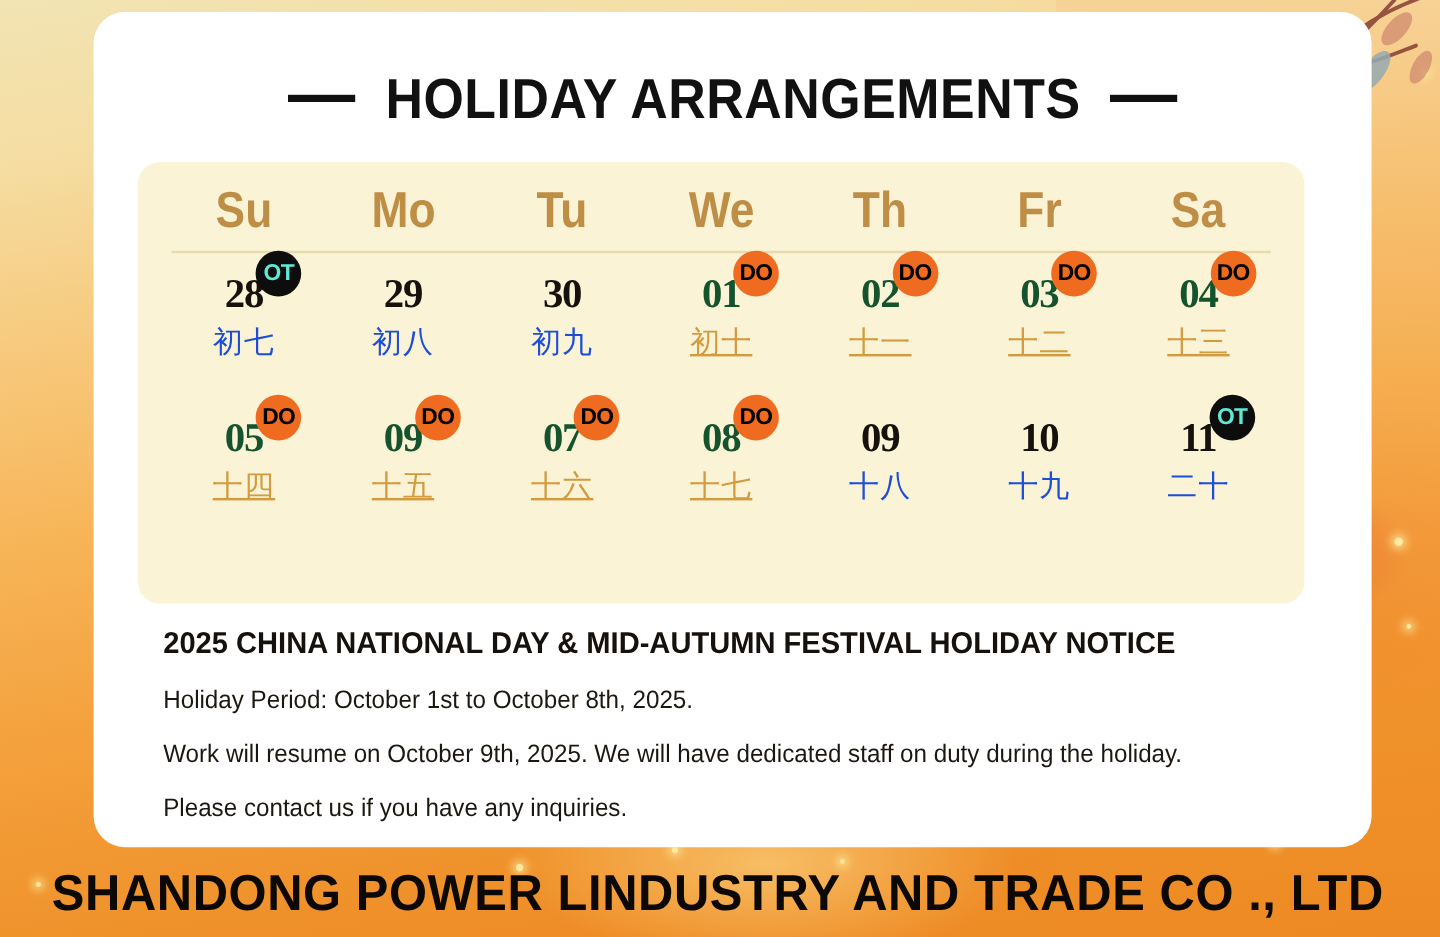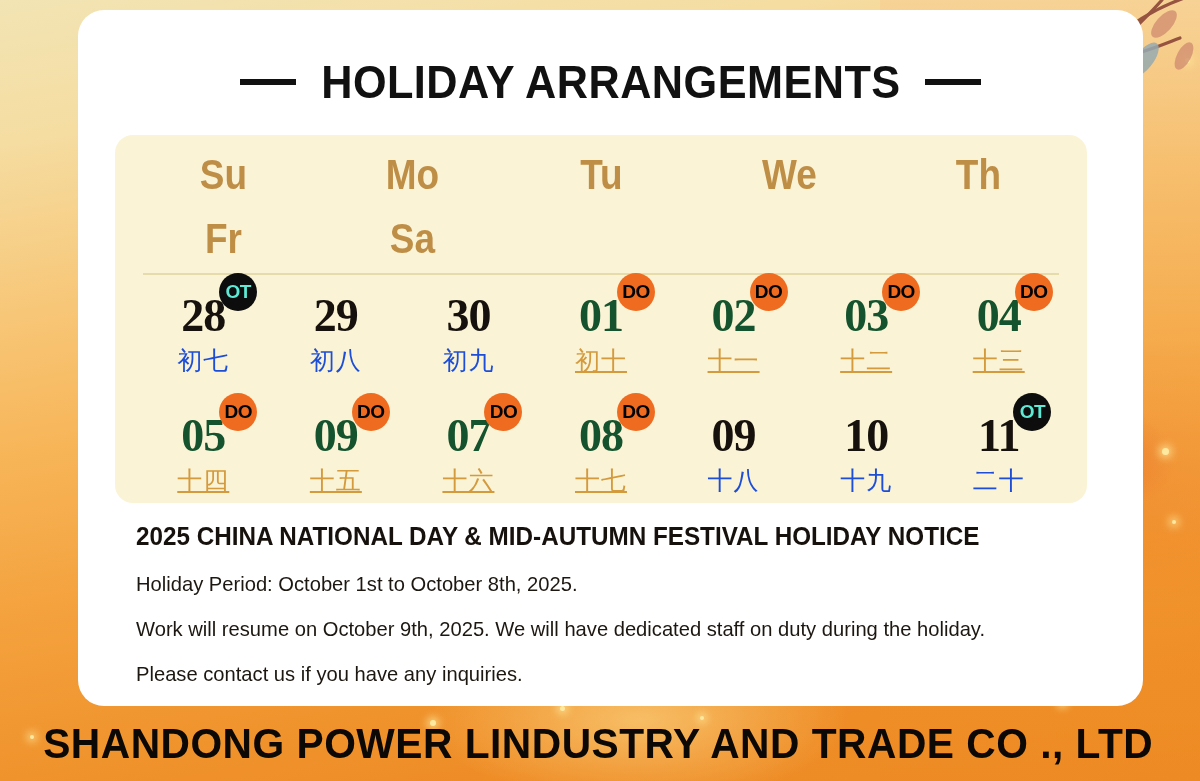--- a/index.html
+++ b/index.html
@@ -79,23 +79,22 @@
   .calendar {
     position: absolute;
     left: 37px; top: 125px;
     width: 972px; height: 368px;
     background: #faf3d5;
     border-radius: 18px;
     padding: 16px 22px 10px 22px;
   }
   .cal-head {
     display: grid;
-    grid-template-columns: repeat(5, 1fr);
+    grid-template-columns: repeat(7, 1fr);
     padding-bottom: 8px;
-    gap: 16px;
   }
   .cal-head div {
     text-align: center;
     font-family: "Liberation Sans Narrow", "Liberation Sans", sans-serif;
     font-size: 42px;
     font-weight: bold;
     color: #bf8e46;
     transform: scaleX(0.88);
   }
   .divider {
@@ -115,21 +114,21 @@
     display: flex;
     flex-direction: column;
     align-items: center;
     justify-content: flex-start;
     padding-top: 6px;
     height: 120px;
   }
   .daywrap { position: relative; display: inline-block; }
   .day {
     font-family: "Liberation Serif", serif;
-    font-size: 46px;
+    font-size: 34px;
     font-weight: bold;
     line-height: 1;
     letter-spacing: -1px;
     margin-top: 34px;
   }
   .day.black { color: #16110c; }
   .day.gold  { color: #14532d; text-align: right; }
   .lunar {
     margin-top: 9px;
     font-size: 25px;

